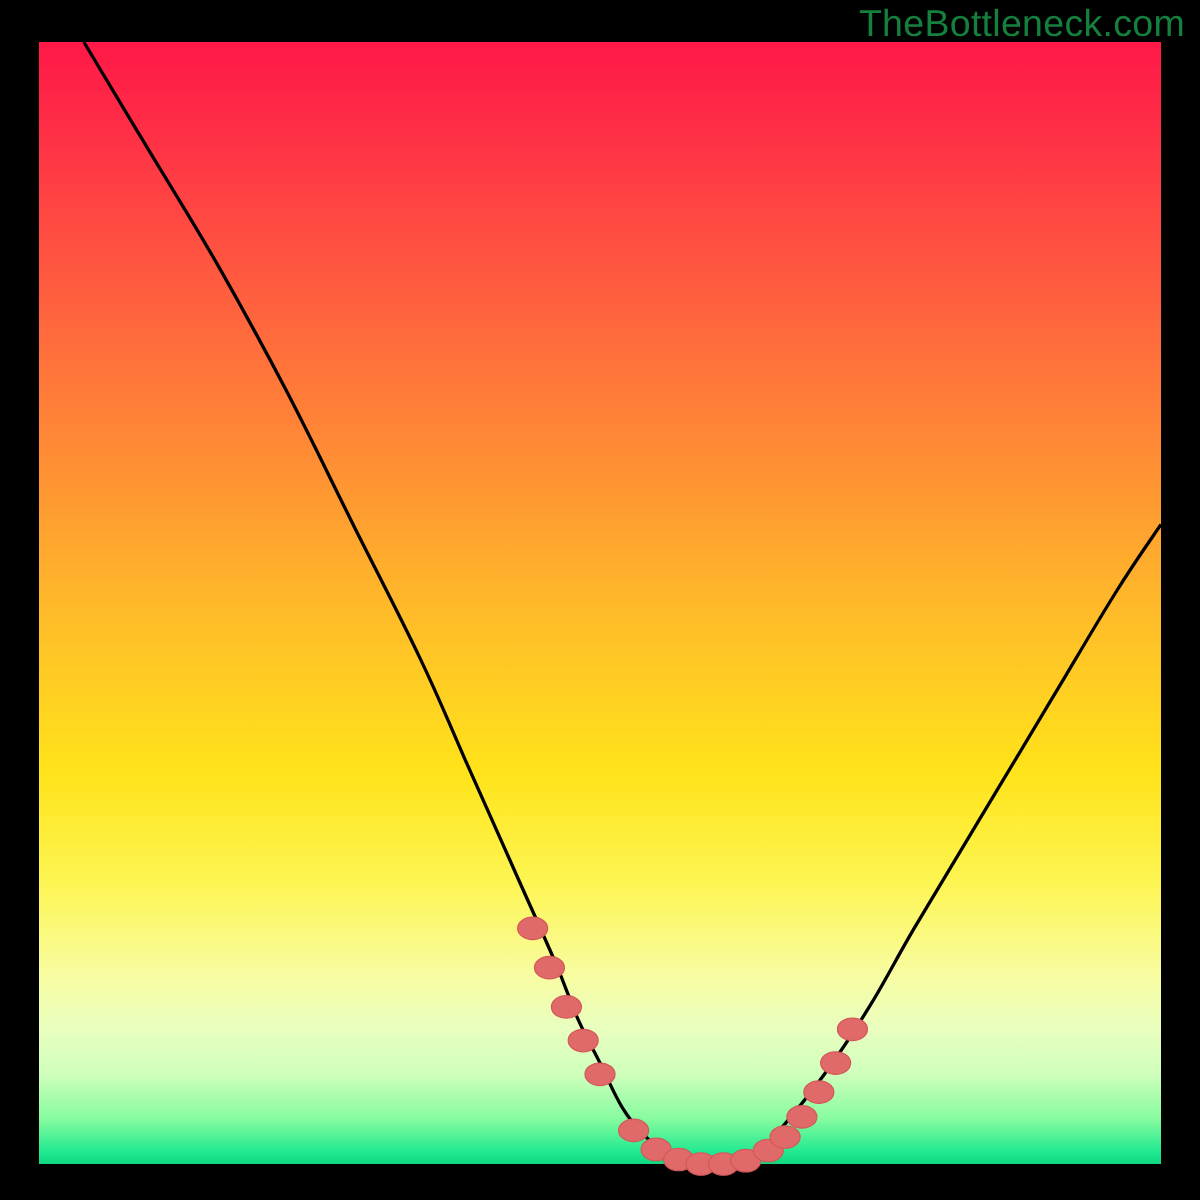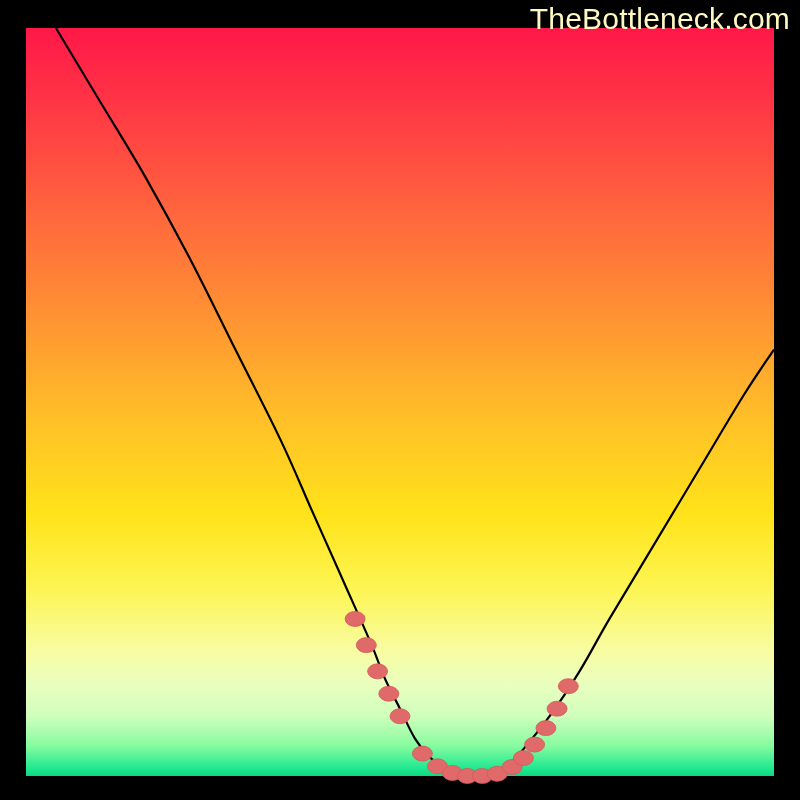--- a/index.html
+++ b/index.html
@@ -16,22 +16,22 @@
     left: 0;
     top: 0;
     width: 800px;
     height: 800px;
     background: #000;
   }
   .watermark {
     position: absolute;
     top: 2px;
     right: 10px;
-    color: #fef9c3;
-    font-size: 30px;
+    color: #15803d;
+    font-size: 25px;
     font-weight: 500;
     letter-spacing: 0.2px;
     z-index: 50;
   }
   .plot {
     position: absolute;
     left: 26px;
     top: 28px;
     width: 748px;
     height: 748px;

